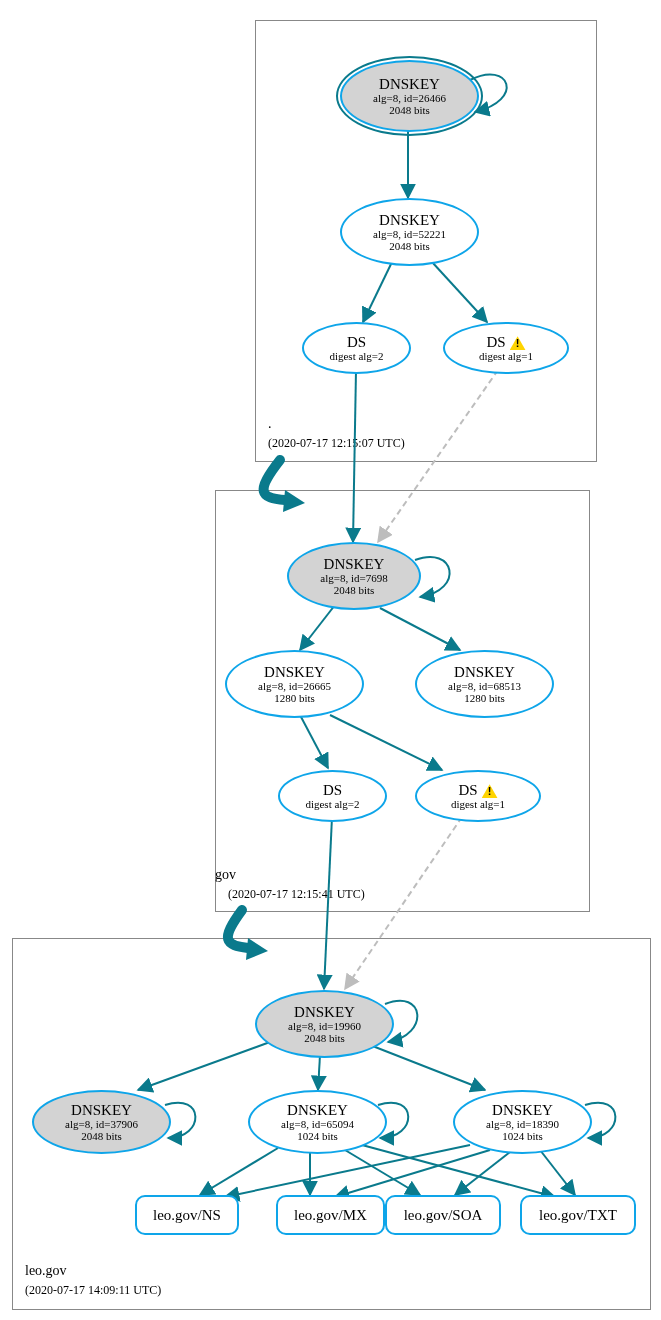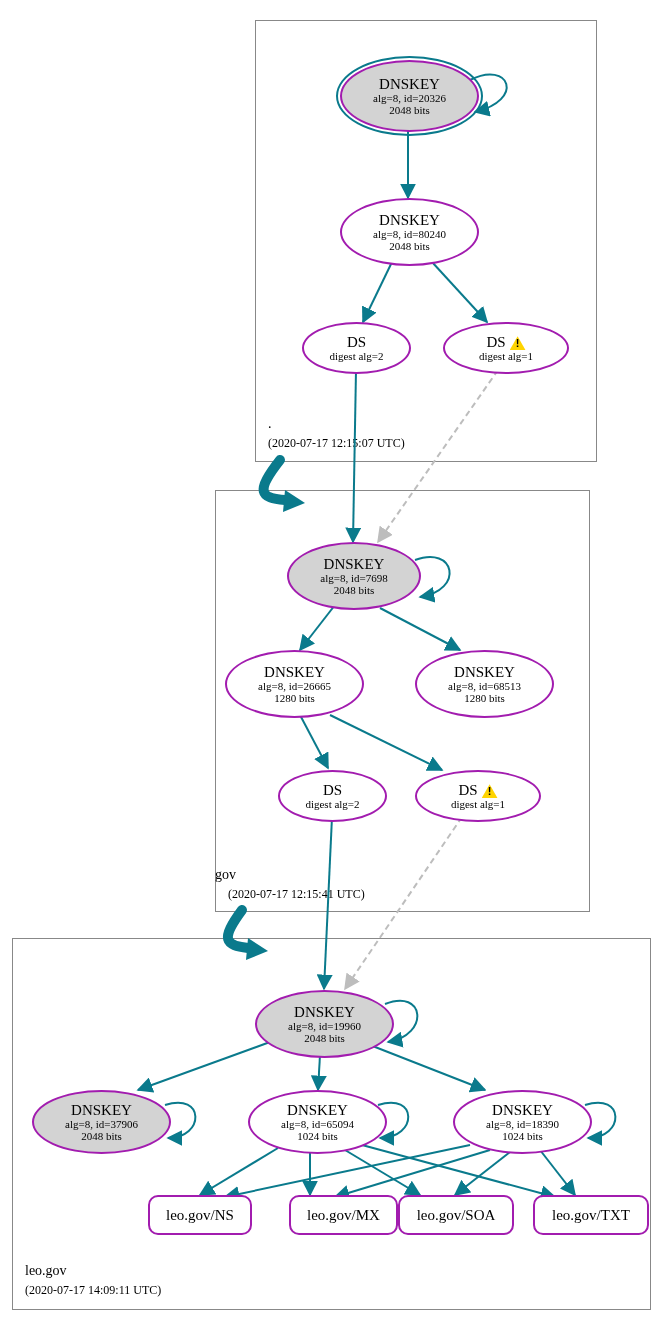--- a/index.html
+++ b/index.html
@@ -21,32 +21,32 @@
     position: absolute;
     font-size: 14px;
     line-height: 1.2;
   }
   .zone-ts {
     position: absolute;
     font-size: 12px;
   }
   .node {
     position: absolute;
-    border: 2px solid #a21caf;
+    border: 2px solid #0ea5e9;
     text-align: center;
     display: flex;
     flex-direction: column;
     align-items: center;
     justify-content: center;
     font-size: 14px;
     line-height: 1.1;
     background: white;
   }
   .node.ellipse { border-radius: 50%; }
-  .node.rrect { border-radius: 10px; margin-left: 13px; }
+  .node.rrect { border-radius: 10px; }
   .node.gray { background: #d3d3d3; }
   .node .title { font-size: 15px; }
   .node .sub { font-size: 11px; }
   .dbl {
     position: absolute;
     border: 2px solid #0a7a8c;
     border-radius: 50%;
     pointer-events: none;
   }
   .warn {
@@ -148,28 +148,28 @@
   <path d="M362,1145 L555,1197" fill="none" stroke="#0a7a8c" stroke-width="2" marker-end="url(#ah)"></path>
 
   <path d="M470,1145 L225,1197" fill="none" stroke="#0a7a8c" stroke-width="2" marker-end="url(#ah)"></path>
   <path d="M490,1150 L335,1197" fill="none" stroke="#0a7a8c" stroke-width="2" marker-end="url(#ah)"></path>
   <path d="M510,1152 L455,1195" fill="none" stroke="#0a7a8c" stroke-width="2" marker-end="url(#ah)"></path>
   <path d="M540,1150 L575,1195" fill="none" stroke="#0a7a8c" stroke-width="2" marker-end="url(#ah)"></path>
 </svg>
 
 <div class="node ellipse gray" style="left:340px; top:60px; width:135px; height:68px;">
   <span class="title">DNSKEY</span>
-  <span class="sub">alg=8, id=20326</span>
+  <span class="sub">alg=8, id=26466</span>
   <span class="sub">2048 bits</span>
 </div>
 <div class="dbl" style="left:336px; top:56px; width:143px; height:76px;"></div>
 
 <div class="node ellipse" style="left:340px; top:198px; width:135px; height:64px;">
   <span class="title">DNSKEY</span>
-  <span class="sub">alg=8, id=80240</span>
+  <span class="sub">alg=8, id=52221</span>
   <span class="sub">2048 bits</span>
 </div>
 
 <div class="node ellipse" style="left:302px; top:322px; width:105px; height:48px;">
   <span class="title">DS</span>
   <span class="sub">digest alg=2</span>
 </div>
 
 <div class="node ellipse" style="left:443px; top:322px; width:122px; height:48px;">
   <span><span class="title">DS</span><span class="warn"></span></span>

